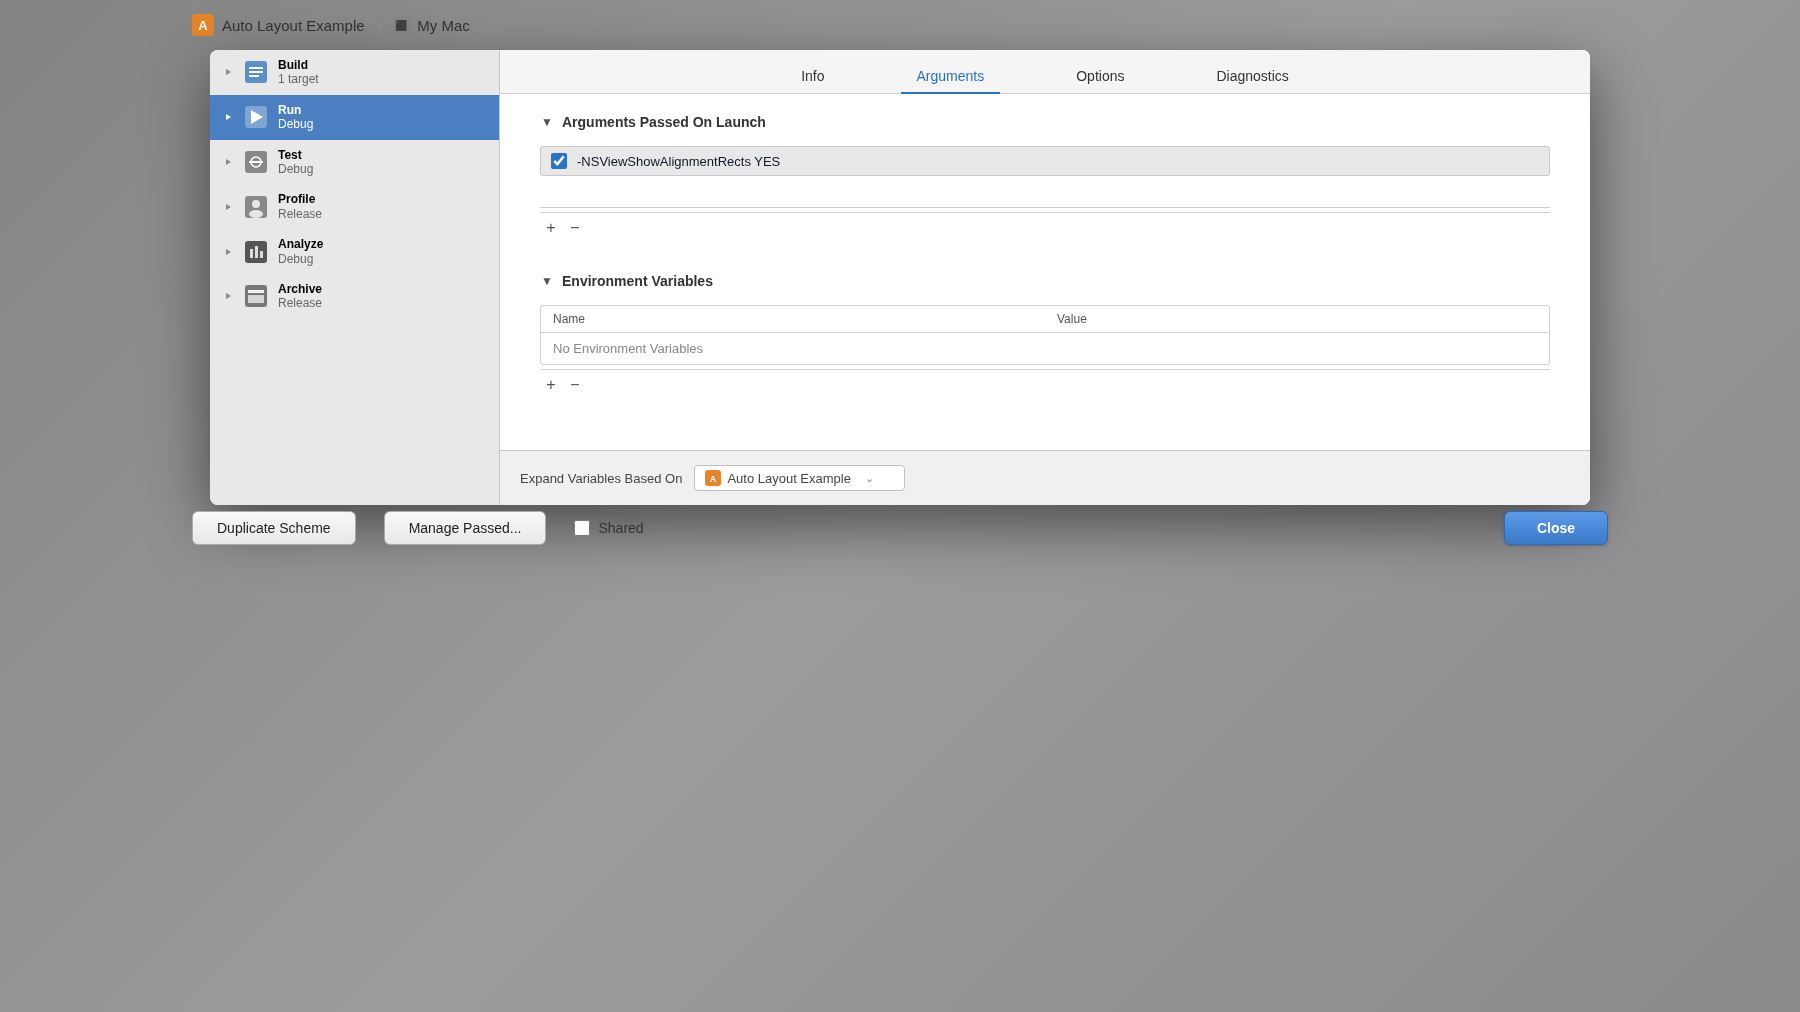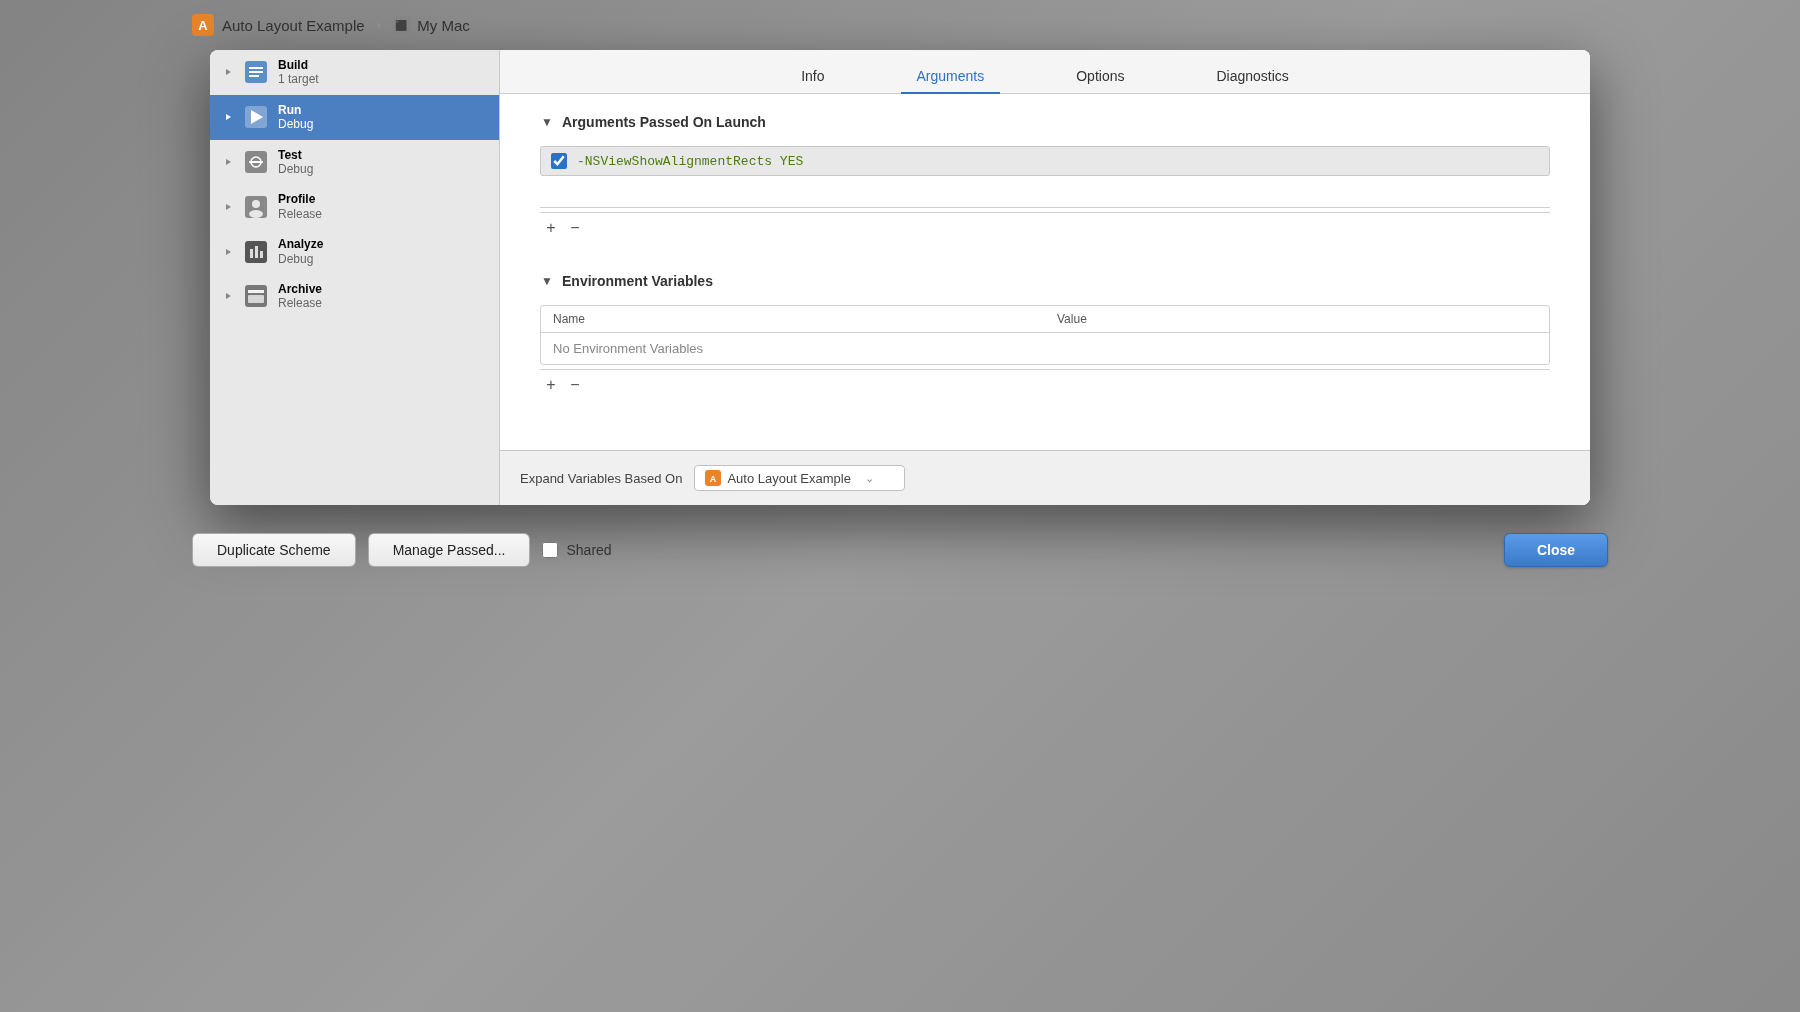--- a/index.html
+++ b/index.html
@@ -250,22 +250,22 @@
     }
 
     .arg-checkbox {
       width: 16px;
       height: 16px;
       accent-color: #2a72c8;
     }
 
     .arg-text {
       font-size: 13px;
-      color: #4d7c0f;
-      font-family: Liberation Mono, monospace;
+      color: #0f172a;
+      font-family: Liberation Sans, sans-serif;
     }
 
     .arg-row-empty {
       display: flex;
       align-items: center;
       border-bottom: 1px solid #d0d0d0;
       padding: 6px 10px;
       min-height: 30px;
     }
 
@@ -355,22 +355,22 @@
       margin-left: 8px;
       color: #888;
       font-size: 11px;
     }
 
     
     .footer {
       width: 1456px;
       display: flex;
       align-items: center;
-      padding: 28px 20px;
-      gap: 12px;
+      padding: 6px 20px;
+      gap: 28px;
     }
 
     .footer-btn {
       padding: 8px 24px;
       border-radius: 6px;
       font-size: 14px;
       cursor: pointer;
       border: 1px solid #aaa;
       background: linear-gradient(to bottom, #f8f8f8, #e8e8e8);
       color: #222;

